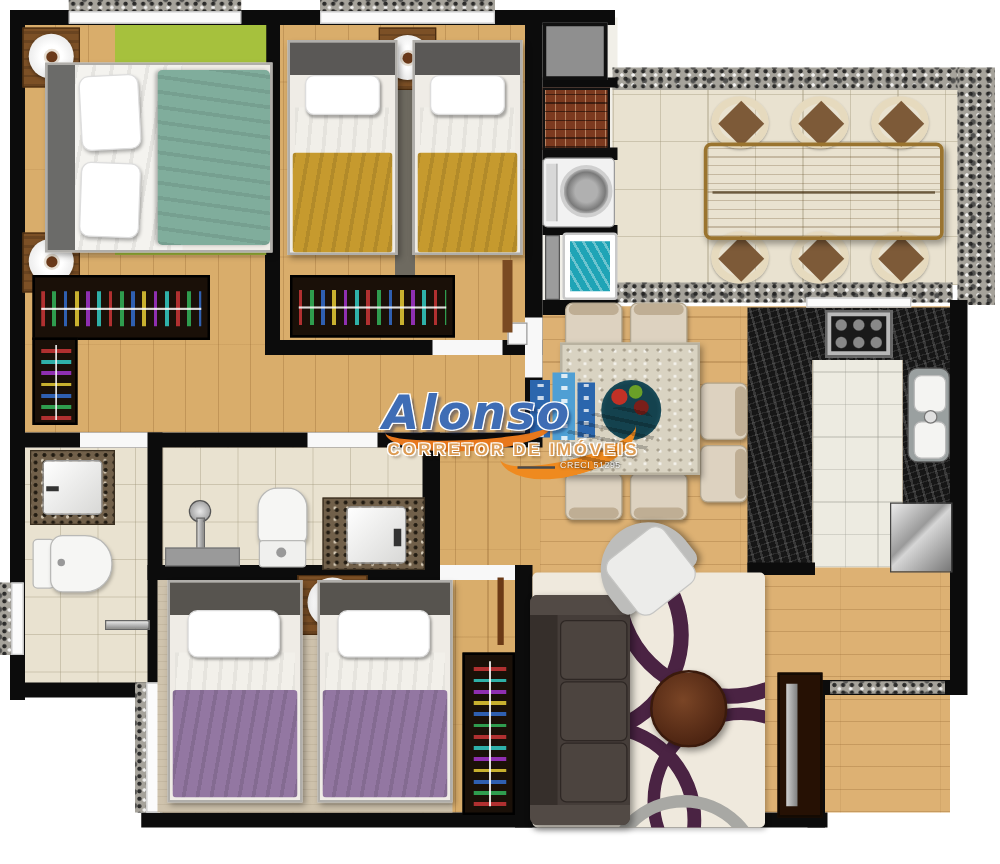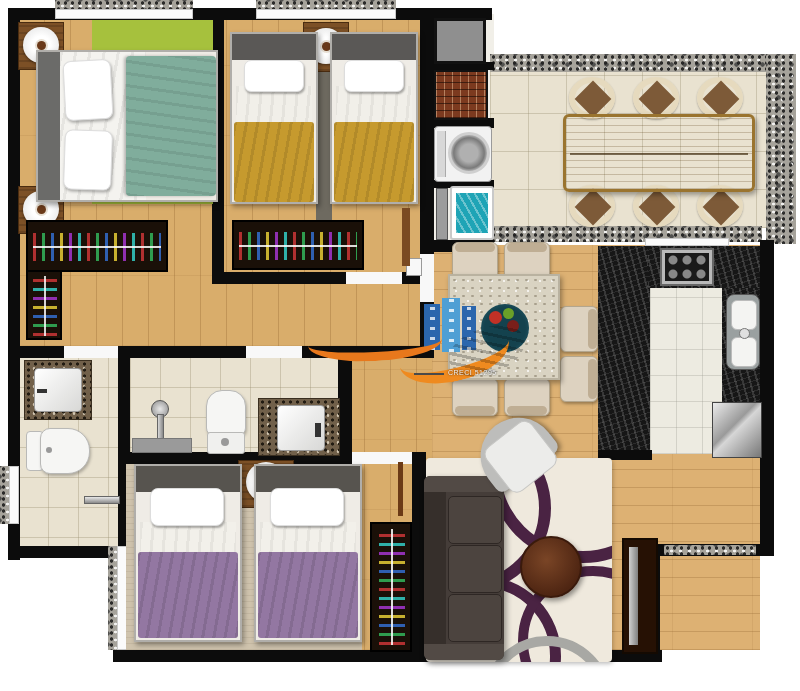--- a/index.html
+++ b/index.html
@@ -310,17 +310,19 @@
     <div class="clothesV" style="left:7px;top:5px;width:26px;height:116px"></div>
   </div>
 
   <div class="a" style="left:296px;top:294px;width:250px;height:100px;z-index:50">
     <div class="a" style="left:128px;top:10px;width:16px;height:46px;background:#2b66ad;background-image:repeating-linear-gradient(0deg,rgba(255,255,255,.75) 0 3px,transparent 3px 10px);background-size:5px 100%;background-repeat:no-repeat;background-position:6px 0"></div>
     <div class="a" style="left:146px;top:4px;width:18px;height:54px;background:#4f9fd4;background-image:repeating-linear-gradient(0deg,rgba(255,255,255,.8) 0 3px,transparent 3px 10px);background-size:5px 100%;background-repeat:no-repeat;background-position:7px 0"></div>
     <div class="a" style="left:166px;top:12px;width:14px;height:44px;background:#2b66ad;background-image:repeating-linear-gradient(0deg,rgba(255,255,255,.75) 0 3px,transparent 3px 10px);background-size:4px 100%;background-repeat:no-repeat;background-position:5px 0"></div>
     <div class="a" style="left:12px;top:30px;width:134px;height:28px;border-bottom:9px solid #e8781c;border-radius:50%;transform:rotate(-3deg)"></div>
     <div class="a" style="left:102px;top:32px;width:112px;height:42px;border-bottom:13px solid #ef8a1f;border-radius:50%;transform:rotate(-14deg)"></div>
     <div class="a" style="left:152px;top:34px;width:78px;height:46px;background:linear-gradient(130deg,#0d4754,#1b7a85 55%,#0d4754);border-radius:52% 44% 56% 48%;transform:rotate(-16deg);background-image:repeating-linear-gradient(28deg,rgba(0,0,0,.22) 0 3px,transparent 3px 9px)"></div>
+    <div class="wm-text-brand" style="left:10px;top:14px">Alonso</div>
+    <div class="wm-text-tag" style="left:14px;top:58px;white-space:nowrap">CORRETOR DE IMÓVEIS</div>
     <div class="a" style="left:118px;top:79px;width:30px;height:2px;background:#4a4a4a"></div>
     <div class="wm-text-creci" style="left:152px;top:75px">CRECI 51295</div>
   </div>
 
 </div>
 
 </body></html>

